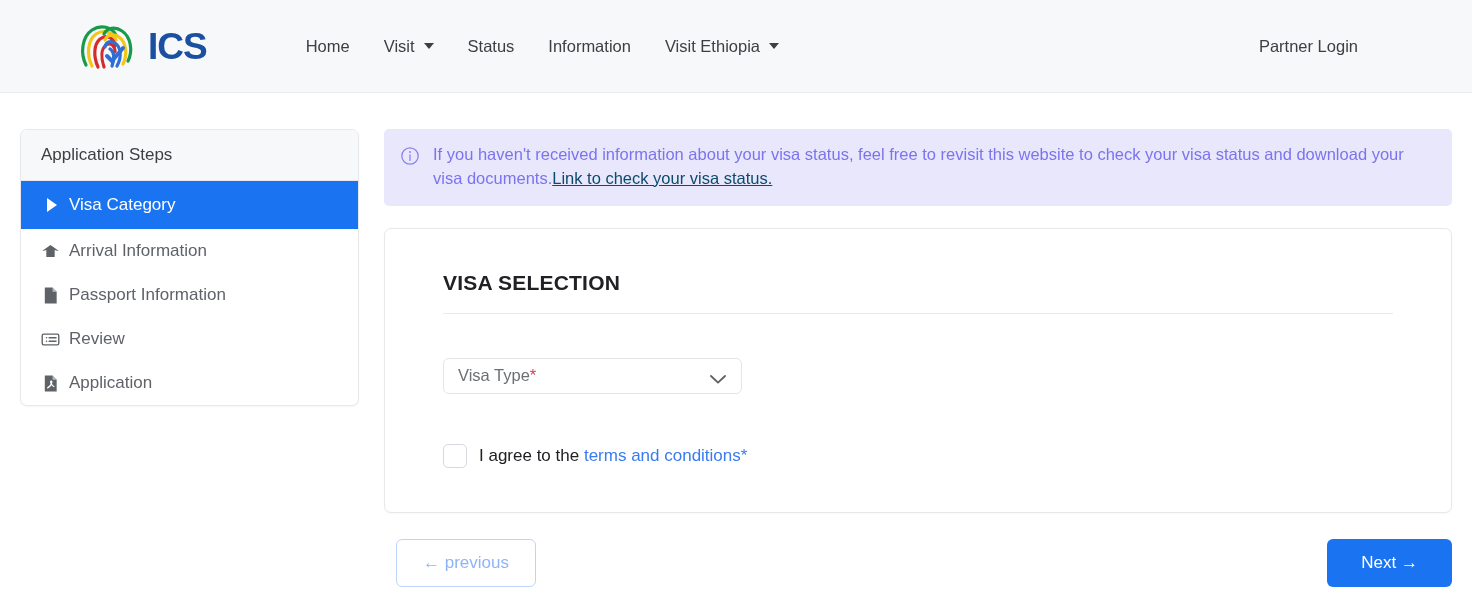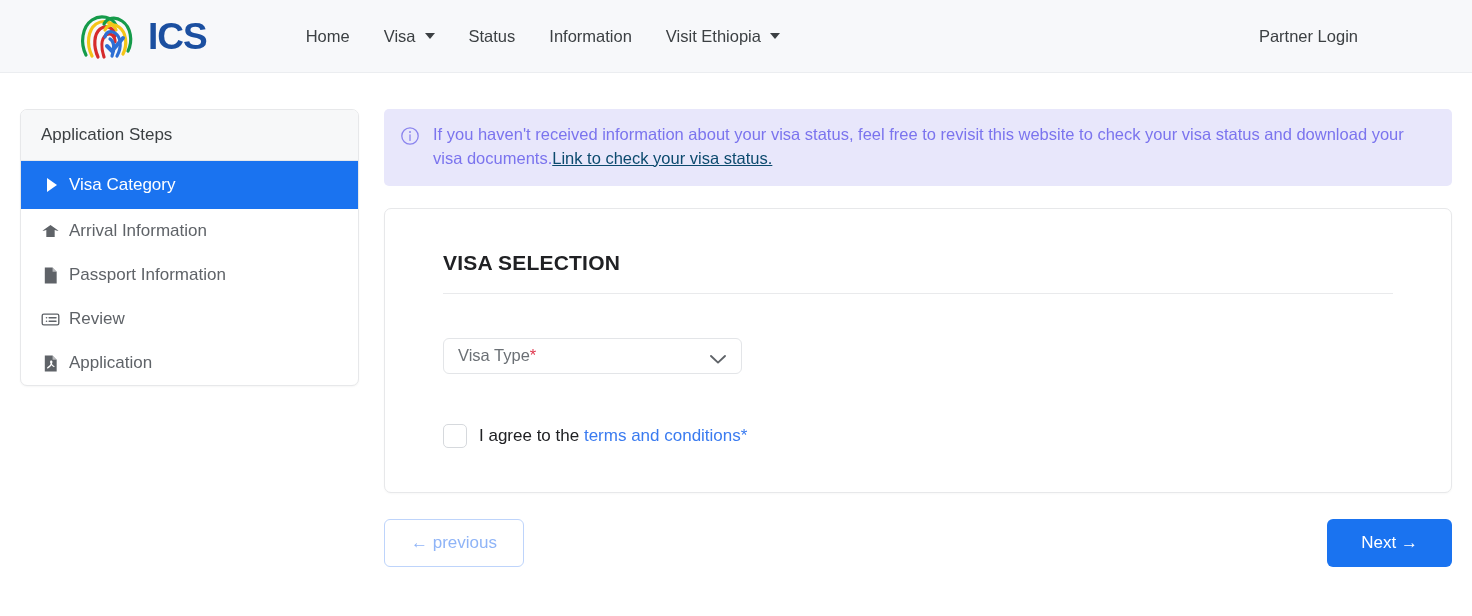--- a/index.html
+++ b/index.html
@@ -5,21 +5,21 @@
   * { box-sizing: border-box; margin: 0; padding: 0; }
   html, body {
     width: 1472px; height: 616px;
     background: #ffffff;
     font-family: "Liberation Sans", sans-serif;
     overflow: hidden;
   }
 
   
   .site-header {
-    height: 73px;
+    height: 93px;
     background: #f7f8fa;
     border-bottom: 1px solid #ebedf0;
     display: flex;
     align-items: center;
     position: relative;
   }
   .brand {
     display: flex;
     align-items: center;
     margin-left: 76px;
@@ -228,20 +228,21 @@
   .terms-link {
     color: #3a7bf0;
     cursor: pointer;
   }
 
   .btn-row {
     display: flex;
     justify-content: space-between;
     align-items: center;
     margin-top: 26px;
+    margin-left: 12px;
   }
   .btn-prev {
     border: 1px solid #bed4fb;
     border-radius: 6px;
     background: #ffffff;
     color: #8fb4f7;
     font-size: 17px;
     padding: 13px 26px;
     cursor: pointer;
     font-family: "Liberation Sans", sans-serif;
@@ -279,21 +280,21 @@
       </svg>
     </span>
     <span class="brand-ics">ICS</span>
   </div>
 
   <nav class="main-nav">
     <div class="nav-item">
       <span>Home</span>
     </div>
     <div class="nav-item">
-      <span>Visa</span>
+      <span>Visit</span>
       <span class="caret"></span>
     </div>
     <div class="nav-item">
       <span>Status</span>
     </div>
     <div class="nav-item">
       <span>Information</span>
     </div>
     <div class="nav-item">
       <span>Visit Ethiopia</span>

